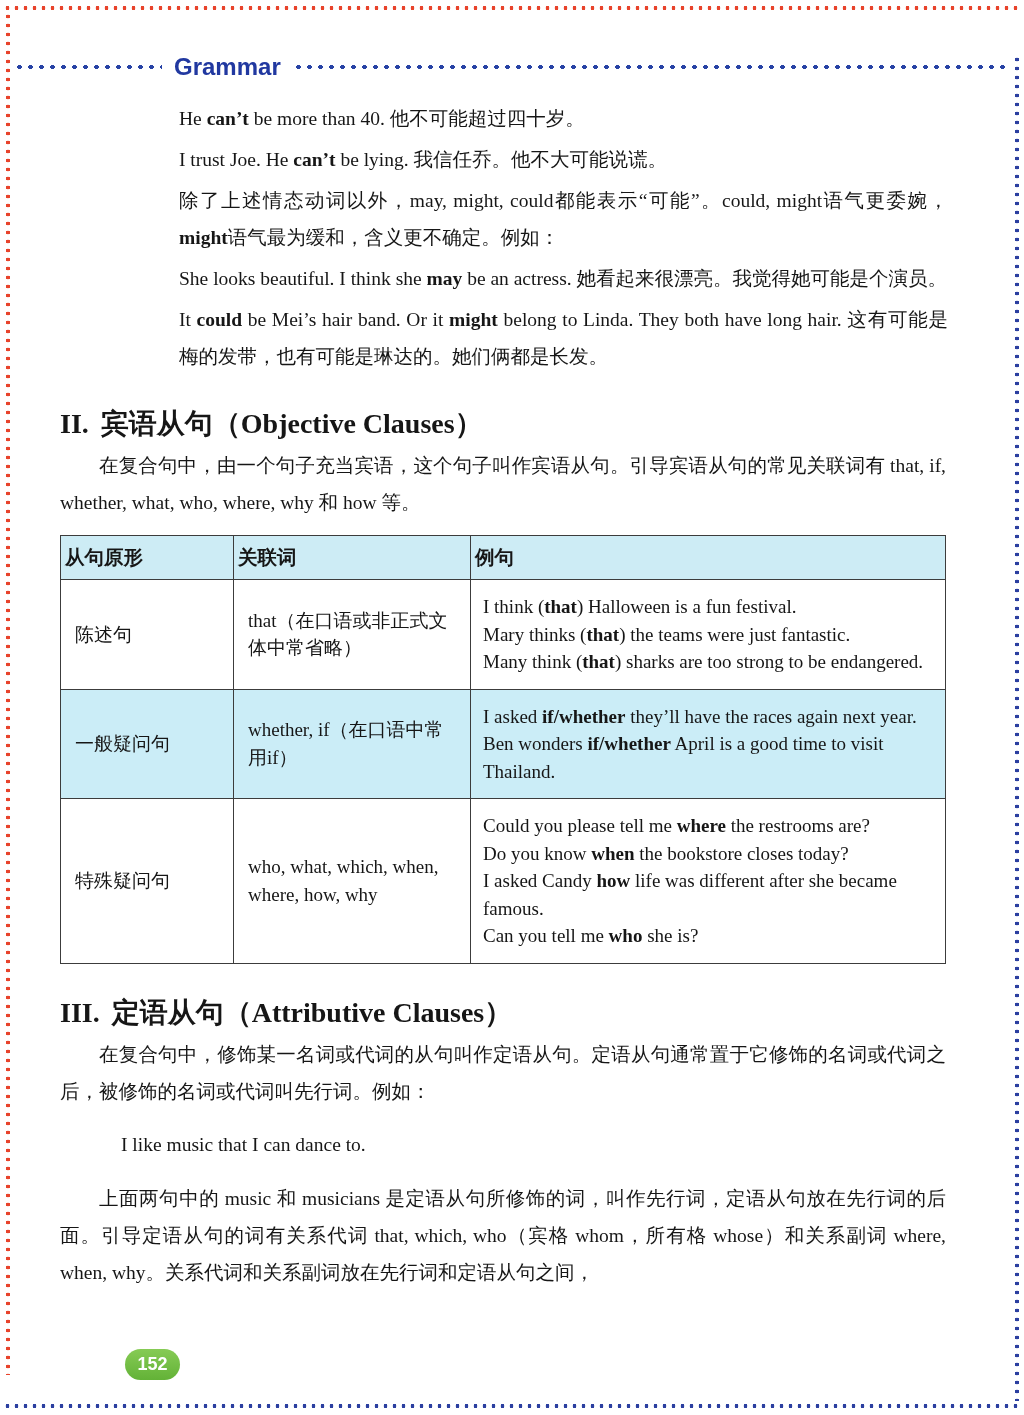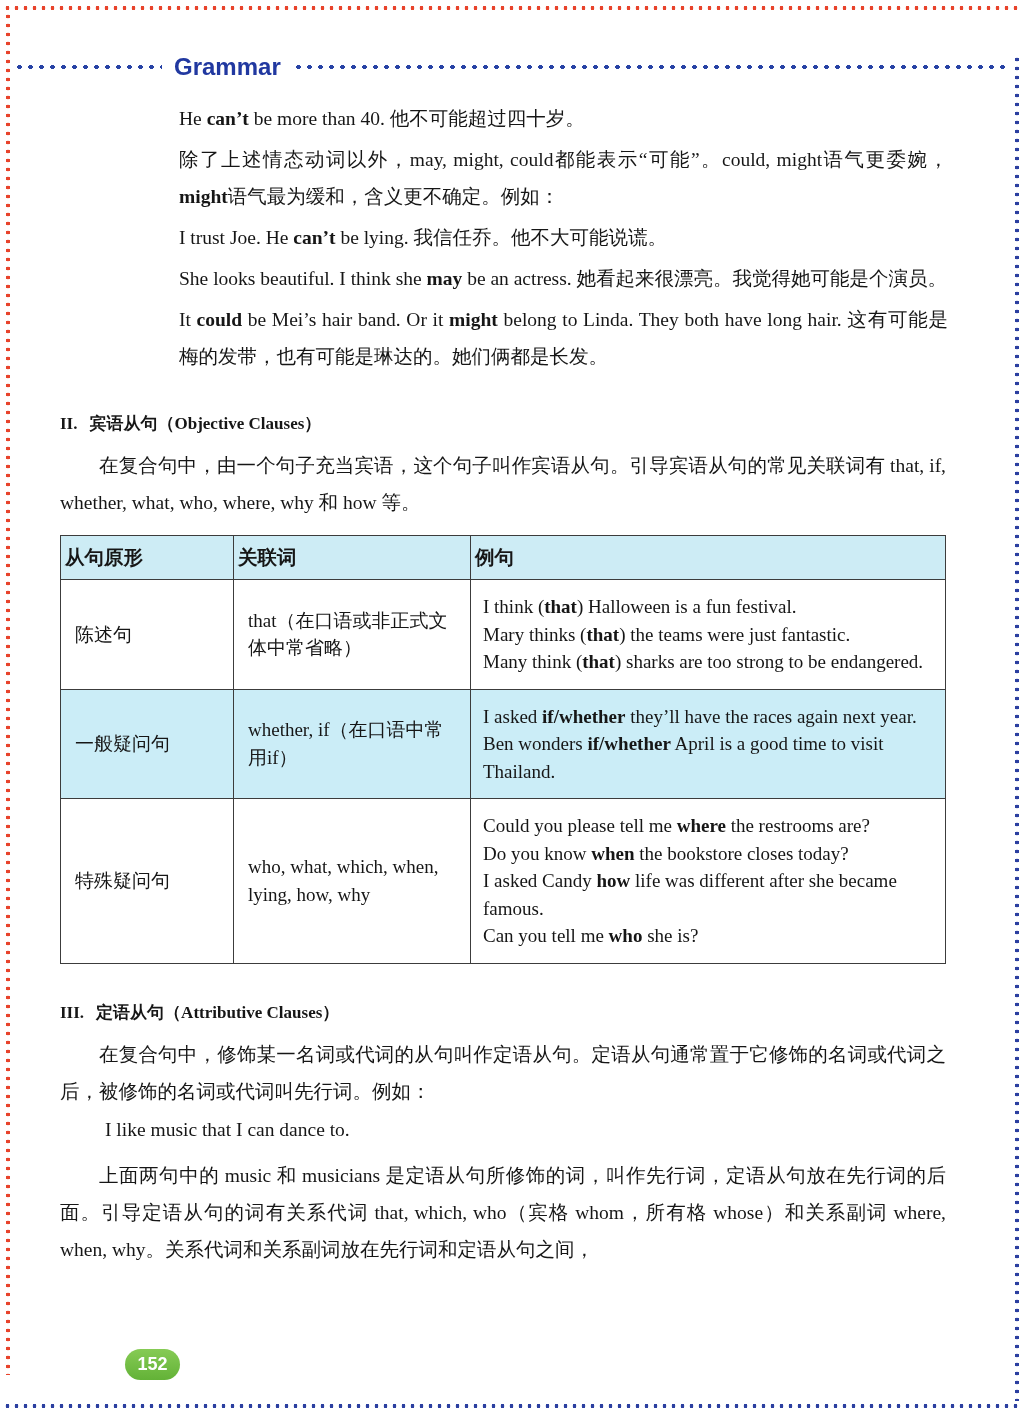--- a/index.html
+++ b/index.html
@@ -31,39 +31,39 @@
   .gdots-left  { width:148px; }
   .gdots-right { flex:1; }
   .gtitle { font-family:"Liberation Sans","DejaVu Sans",sans-serif; font-weight:700;
     font-size:24px; color:#2138a0; padding:0 12px; line-height:26px; }
 
   .bb { font-weight:700; }
 
   .intro { margin:20px 72px 0 175px; font-size:19.5px; line-height:37px; text-align:justify; }
   .intro p { margin:4px; }
 
-  .sec-h { margin:34px 70px 0 60px; font-size:17px; font-weight:700; line-height:30px; }
+  .sec-h { margin:34px 70px 0 60px; font-size:28px; font-weight:700; line-height:30px; }
   .sec-num { display:inline-block; margin-right:12px; }
 
   .para { margin:8px 78px 0 60px; font-size:19.5px; line-height:37px;
     text-indent:2em; text-align:justify; }
 
   .gtable { border-collapse:collapse; margin:14px 0 0 60px; width:885px; table-layout:fixed; }
   .gtable th, .gtable td { border:1px solid #3c3c3c; }
   .gtable th { background:#cdecf5; font-size:19.5px; font-weight:700;
     padding:0 4px; text-align:left; height:44px; }
   .gtable td { font-size:19px; line-height:27.5px; vertical-align:middle;
     padding:13px 10px 13px 14px; }
   .gtable td.c3 { padding-left:12px; }
   .row-hl td { background:#cbedf7; }
   .w1 { width:173px; } .w2 { width:237px; } .w3 { width:475px; }
   .exl { margin:0; }
 
   .ex-block { margin:1px 70px 0 105px; font-size:19.5px; line-height:38px; }
-  .ex-block p { margin:0; }
+  .ex-block p { margin:16px; }
 
   .page-badge { position:absolute; left:125px; top:1349px; width:55px; height:31px;
     border-radius:17px; background:linear-gradient(180deg,#86cb55,#63b237);
     color:#ffffff; font-family:"Liberation Sans","DejaVu Sans",sans-serif;
     font-weight:700; font-size:18px;
     display:flex; align-items:center; justify-content:center; }
 </style>
 </head>
 <body>
 
@@ -75,22 +75,22 @@
   <div class="dotline bottom"></div>
 
   <div class="gheader">
     <span class="gdots gdots-left"></span>
     <span class="gtitle">Grammar</span>
     <span class="gdots gdots-right"></span>
   </div>
 
   <div class="intro">
     <p><span>He </span><span class="bb">can’t</span><span> be more than 40. 他不可能超过四十岁。</span></p>
+    <p><span>I trust Joe. He </span><span class="bb">can’t</span><span> be lying. 我信任乔。他不大可能说谎。</span></p>
     <p><span>除了上述情态动词以外，may, might, could都能表示“可能”。could, might语气更委婉，</span><span class="bb">might</span><span>语气最为缓和，含义更不确定。例如：</span></p>
-    <p><span>I trust Joe. He </span><span class="bb">can’t</span><span> be lying. 我信任乔。他不大可能说谎。</span></p>
     <p><span>She looks beautiful. I think she </span><span class="bb">may</span><span> be an actress. 她看起来很漂亮。我觉得她可能是个演员。</span></p>
     <p><span>It </span><span class="bb">could</span><span> be Mei’s hair band. Or it </span><span class="bb">might</span><span> belong to Linda. They both have long hair. 这有可能是梅的发带，也有可能是琳达的。她们俩都是长发。</span></p>
   </div>
 
   <h2 class="sec-h">
     <span class="sec-num">II.</span><span>宾语从句（Objective Clauses）</span>
   </h2>
   <p class="para">在复合句中，由一个句子充当宾语，这个句子叫作宾语从句。引导宾语从句的常见关联词有 that, if, whether, what, who, where, why 和 how 等。</p>
 
   <table class="gtable">
@@ -119,21 +119,21 @@
       <tr class="row-hl">
         <td class="c1">一般疑问句</td>
         <td class="c2">whether, if（在口语中常用if）</td>
         <td class="c3">
           <div class="exl"><span>I asked </span><span class="bb">if/whether</span><span> they’ll have the races again next year.</span></div>
           <div class="exl"><span>Ben wonders </span><span class="bb">if/whether</span><span> April is a good time to visit Thailand.</span></div>
         </td>
       </tr>
       <tr>
         <td class="c1">特殊疑问句</td>
-        <td class="c2">who, what, which, when, lying, how, why</td>
+        <td class="c2">who, what, which, when, where, how, why</td>
         <td class="c3">
           <div class="exl"><span>Could you please tell me </span><span class="bb">where</span><span> the restrooms are?</span></div>
           <div class="exl"><span>Do you know </span><span class="bb">when</span><span> the bookstore closes today?</span></div>
           <div class="exl"><span>I asked Candy </span><span class="bb">how</span><span> life was different after she became famous.</span></div>
           <div class="exl"><span>Can you tell me </span><span class="bb">who</span><span> she is?</span></div>
         </td>
       </tr>
     </tbody>
   </table>
 

